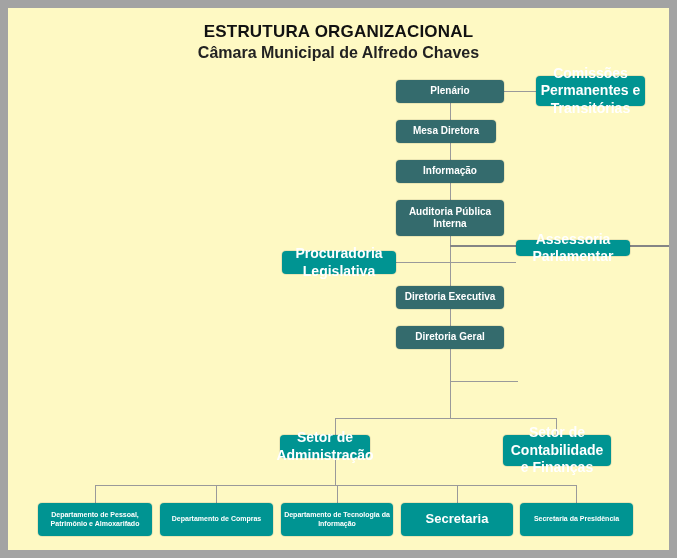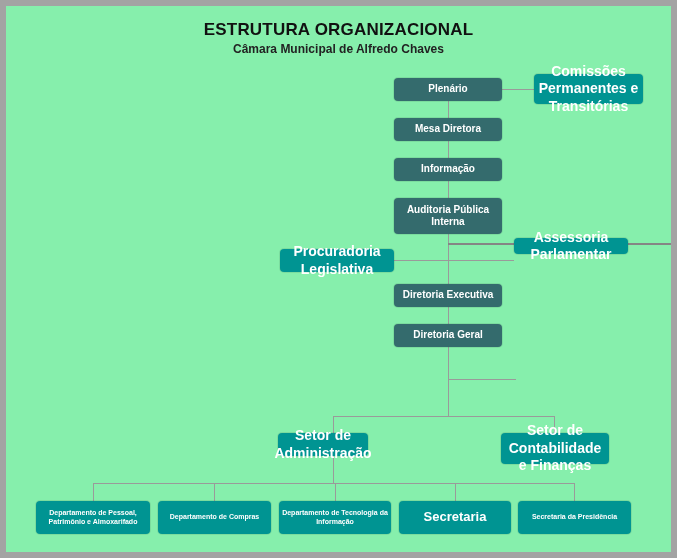--- a/index.html
+++ b/index.html
@@ -1,32 +1,32 @@
 <!DOCTYPE html>
 <html style="--dark: #346B6D; --teal: #009492; --line: #9A9A9A;"><head>
 <meta charset="utf-8">
 <style>
   html,body{margin:0;padding:0;background:#ffffff;}
   .canvas{
     position:relative;
     width:677px;height:558px;
     box-sizing:border-box;
-    border:6px solid #a3a3a3;
-    background:#86efac;
+    border:8px solid #a3a3a3;
+    background:#fef9c3;
     font-family:"Liberation Sans","DejaVu Sans",sans-serif;
     overflow:hidden;
   }
   .title{
     position:absolute;left:0;top:14px;width:100%;
     text-align:center;font-size:17px;font-weight:bold;color:#111;
     letter-spacing:.2px;
   }
   .subtitle{
     position:absolute;left:0;top:36px;width:100%;
-    text-align:center;font-size:12px;font-weight:bold;color:#222;
+    text-align:center;font-size:16px;font-weight:bold;color:#222;
   }
   .node{
     position:absolute;
     box-sizing:border-box;
     border-radius:4px;
     color:#fff;font-weight:bold;text-align:center;
     display:flex;align-items:center;justify-content:center;
     line-height:1.25;
     padding:1px 2px;
     z-index:2;
@@ -69,21 +69,21 @@
   <div class="hline" style="left:87px;top:477px;width:481px"></div>
   <div class="vline" style="left:87px;top:477px;height:18px"></div>
   <div class="vline" style="left:208px;top:477px;height:18px"></div>
   <div class="vline" style="left:329px;top:477px;height:18px"></div>
   <div class="vline" style="left:449px;top:477px;height:18px"></div>
   <div class="vline" style="left:568px;top:477px;height:18px"></div>
 
   <div class="node dark fs-md" style="left:388px;top:72px;width:108px;height:23px">
     <span>Plenário</span>
   </div>
-  <div class="node dark fs-md" style="left:388px;top:112px;width:108px;height:23px">
+  <div class="node dark fs-md" style="left:388px;top:112px;width:100px;height:23px">
     <span>Mesa Diretora</span>
   </div>
   <div class="node dark fs-md" style="left:388px;top:152px;width:108px;height:23px">
     <span>Informação</span>
   </div>
   <div class="node dark fs-md" style="left:388px;top:192px;width:108px;height:36px">
     <span>Auditoria Pública Interna</span>
   </div>
   <div class="node dark fs-md" style="left:388px;top:278px;width:108px;height:23px">
     <span>Diretoria Executiva</span>

